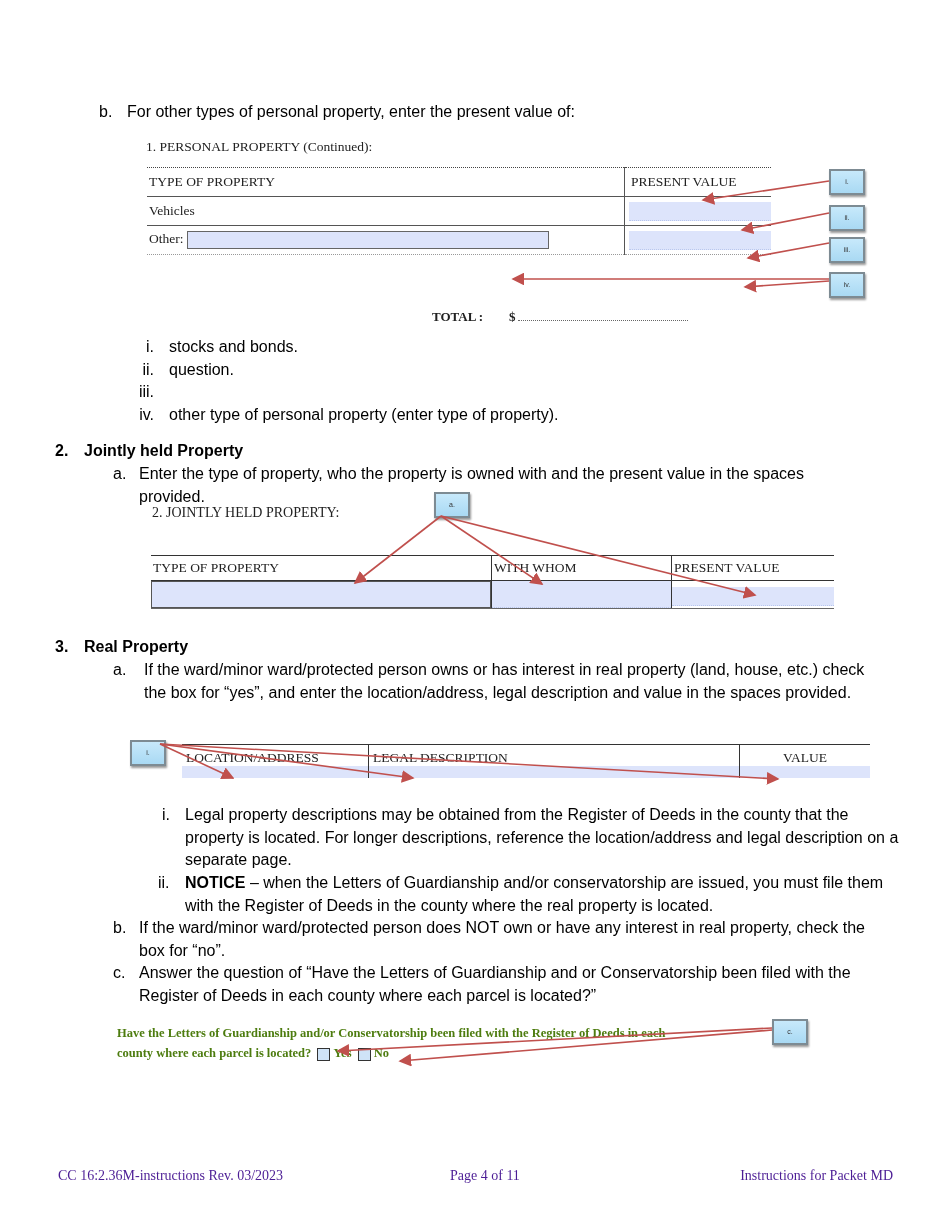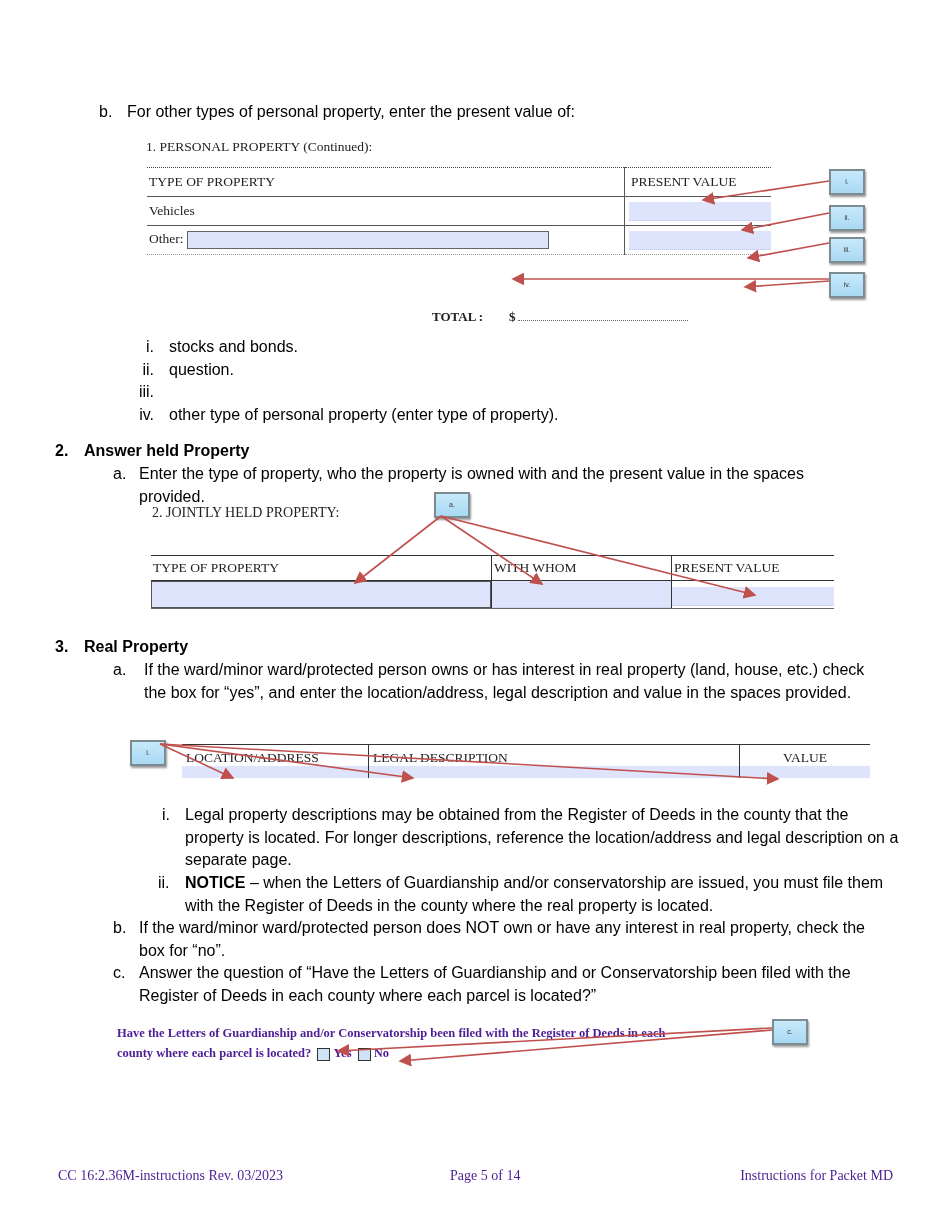--- a/index.html
+++ b/index.html
@@ -86,21 +86,21 @@
   <div style="position:relative; height:22.5px;">
       <span style="position:absolute; right:686px;">iii.</span>
     </div>
   <div style="position:relative; height:22.5px;">
       <span style="position:absolute; right:686px;">iv.</span>
       <span style="position:absolute; left:29px;">other type of personal property (enter type of property).</span>
     </div>
 </div>
 
 <div class="abs sans bold" style="left:55px; top:440px;">2.</div>
-<div class="abs sans bold" style="left:84px; top:440px;">Answer held Property</div>
+<div class="abs sans bold" style="left:84px; top:440px;">Jointly held Property</div>
 <div class="abs sans" style="left:113px; top:463px;">a.</div>
 <div class="abs sans" style="left:139px; top:463px; width:730px;">Enter the type of property, who the property is owned with and the present value in the spaces provided.</div>
 
 <div class="callout" style="left:434px; top:492px;">a.</div>
 <div class="abs serif" style="left:152px; top:505px; font-size:14px;">2.  JOINTLY HELD PROPERTY:</div>
 
 <table class="abs t2">
   <tbody>
       <tr class="h">
     <td style="width:336px;">TYPE OF PROPERTY</td>
@@ -152,21 +152,21 @@
     <span style="position:absolute; left:8px;">ii.</span>
     <div style="margin-left:35px; width:715px;"><b>NOTICE</b><span> – when the Letters of Guardianship and/or conservatorship are issued, you must file them with the Register of Deeds in the county where the real property is located.</span></div>
   </div>
 </div>
 
 <div class="abs sans" style="left:113px; top:917px;">b.</div>
 <div class="abs sans" style="left:139px; top:917px; width:750px;">If the ward/minor ward/protected person does NOT own or have any interest in real property, check the box for “no”.</div>
 <div class="abs sans" style="left:113px; top:962px;">c.</div>
 <div class="abs sans" style="left:139px; top:962px; width:770px;">Answer the question of “Have the Letters of Guardianship and or Conservatorship been filed with the Register of Deeds in each county where each parcel is located?”</div>
 
-<div class="abs serif bold" style="left:117px; top:1023px; font-size:12.5px; color:#4c1d95; line-height:20px; white-space:nowrap;">
+<div class="abs serif bold" style="left:117px; top:1023px; font-size:12.5px; color:#4d7c0f; line-height:20px; white-space:nowrap;">
   <div>Have the Letters of Guardianship and/or Conservatorship been filed with the Register of Deeds in each</div>
   <div><span>county where each parcel is located?</span>
     <span class="chk"></span><span>Yes</span>
     <span class="chk"></span><span>No</span>
   </div>
 </div>
 <div class="callout" style="left:772px; top:1019px;">c.</div>
 
 <svg class="arrows" width="950" height="1230">
   <defs>
@@ -185,14 +185,14 @@
     <line x1="441" y1="516" x2="755" y2="595"></line>
     <line x1="160" y1="744" x2="233" y2="778"></line>
     <line x1="160" y1="744" x2="413" y2="778"></line>
     <line x1="160" y1="744" x2="778" y2="779"></line>
     <line x1="772" y1="1028" x2="338" y2="1051"></line>
     <line x1="772" y1="1030" x2="400" y2="1061"></line>
   </g>
 </svg>
 
 <div class="abs footer" style="left:58px;">CC 16:2.36M-instructions Rev. 03/2023</div>
-<div class="abs footer" style="left:450px;">Page 5 of 14</div>
+<div class="abs footer" style="left:450px;">Page 4 of 11</div>
 <div class="abs footer" style="right:57px;">Instructions for Packet MD</div>
 
 </body></html>

